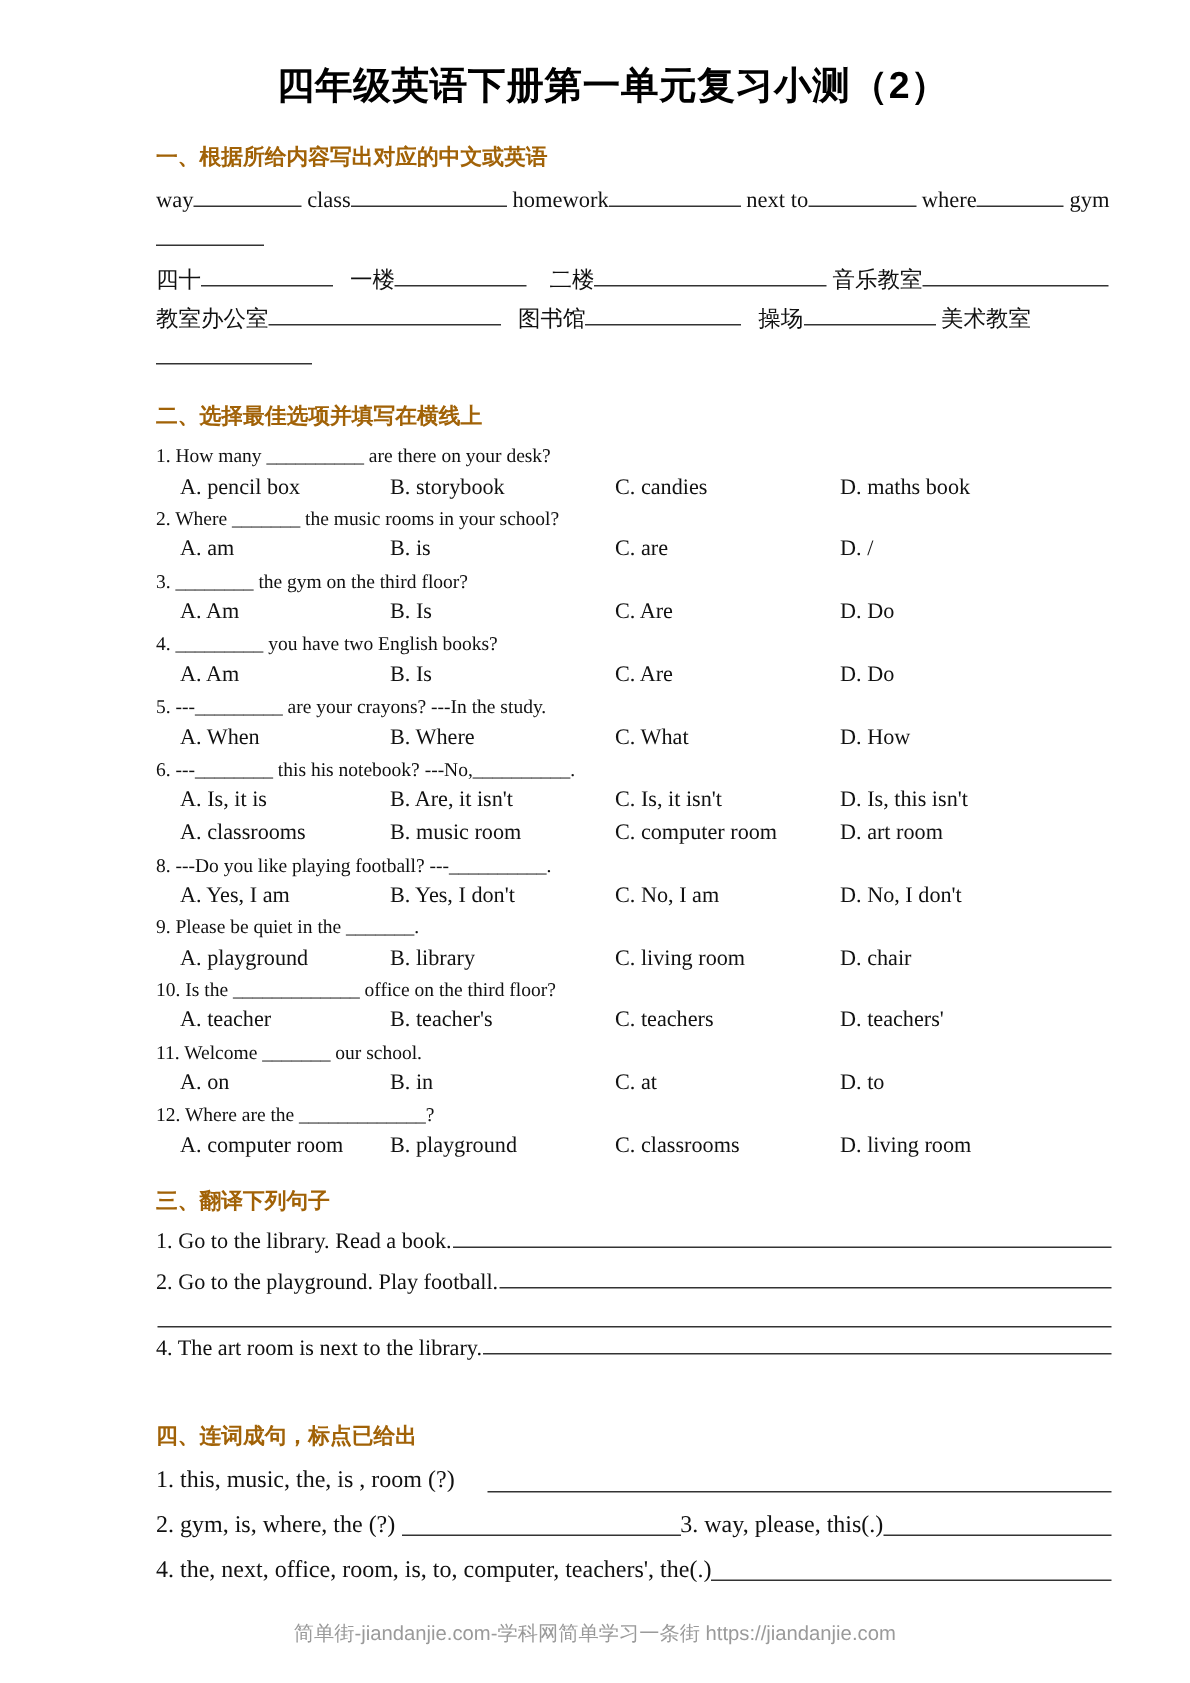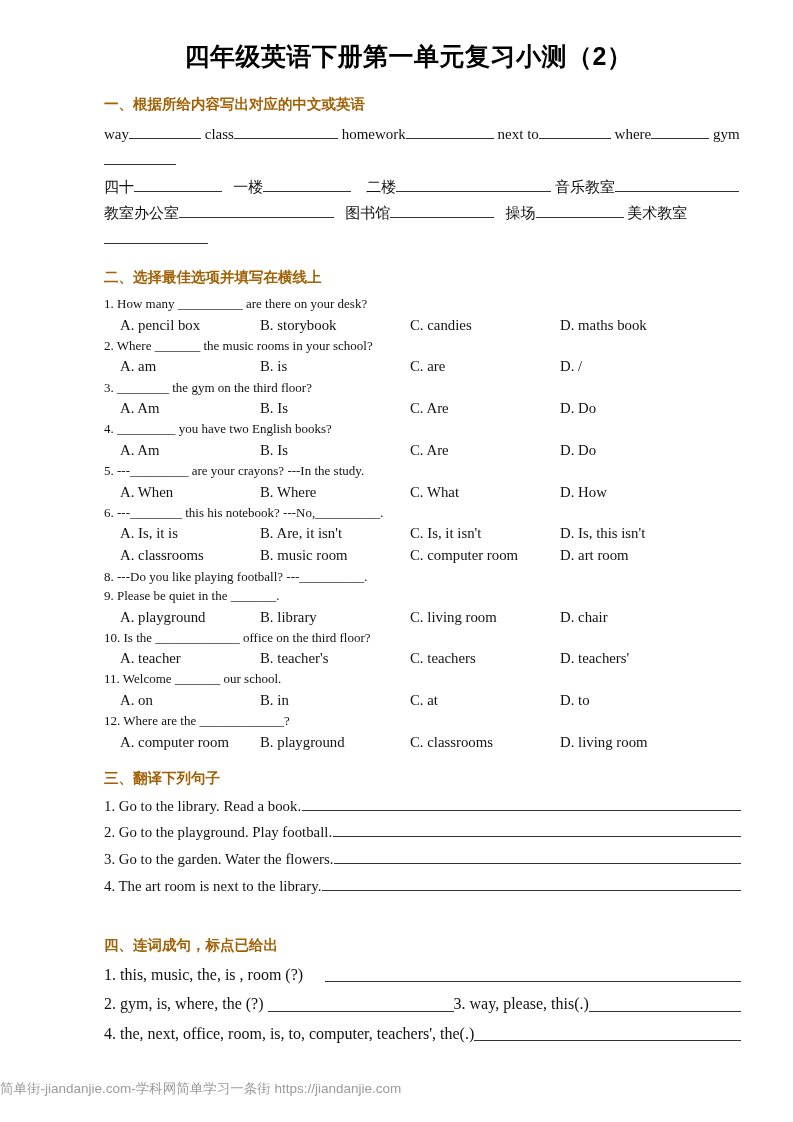--- a/index.html
+++ b/index.html
@@ -102,21 +102,21 @@
   }
   .fill-grow { flex: 1; }
   .fill-180 { width: 186px; }
   .gap-md { height: 18px; }
 
   .footer {
     position: absolute;
     left: 0;
     right: 0;
     bottom: 24px;
-    text-align: left;
+    text-align: center;
     font-size: 13.5px;
     color: #9a9a9a;
     font-family: "Liberation Sans", sans-serif;
   }
 </style>
 </head>
 <body>
 
 <div class="page">
 
@@ -198,20 +198,26 @@
   </div>
 
   <div class="mc-opts">
     <span class="opt-a">A. classrooms</span>
     <span class="opt-b">B. music room</span>
     <span class="opt-c">C. computer room</span>
     <span class="opt-d">D. art room</span>
   </div>
 
   <div class="mc-q">8. ---Do you like playing football?   ---__________.</div>
+  <div class="mc-opts">
+    <span class="opt-a">A. Yes, I am</span>
+    <span class="opt-b">B. Yes, I don't</span>
+    <span class="opt-c">C. No, I am</span>
+    <span class="opt-d">D. No, I don't</span>
+  </div>
 
   <div class="mc-q">9. Please be quiet in the _______.</div>
   <div class="mc-opts">
     <span class="opt-a">A. playground</span>
     <span class="opt-b">B. library</span>
     <span class="opt-c">C. living room</span>
     <span class="opt-d">D. chair</span>
   </div>
 
   <div class="mc-q">10. Is the _____________ office on the third floor?</div>
@@ -242,21 +248,20 @@
 
   <div class="trans-line">
     <span class="txt">1. Go to the library. Read a book.</span>
     <span class="fill"></span>
   </div>
   <div class="trans-line">
     <span class="txt">2. Go to the playground. Play football.</span>
     <span class="fill"></span>
   </div>
   <div class="trans-line">
-    <span class="txt">3. Go to the garden. Water the flowers.</span>
     <span class="fill"></span>
   </div>
   <div class="trans-line">
     <span class="txt">4. The art room is next to the library.</span>
     <span class="fill"></span>
   </div>
 
   <div class="gap-md"></div>
 
   <div class="section-head">四、连词成句，标点已给出</div>

